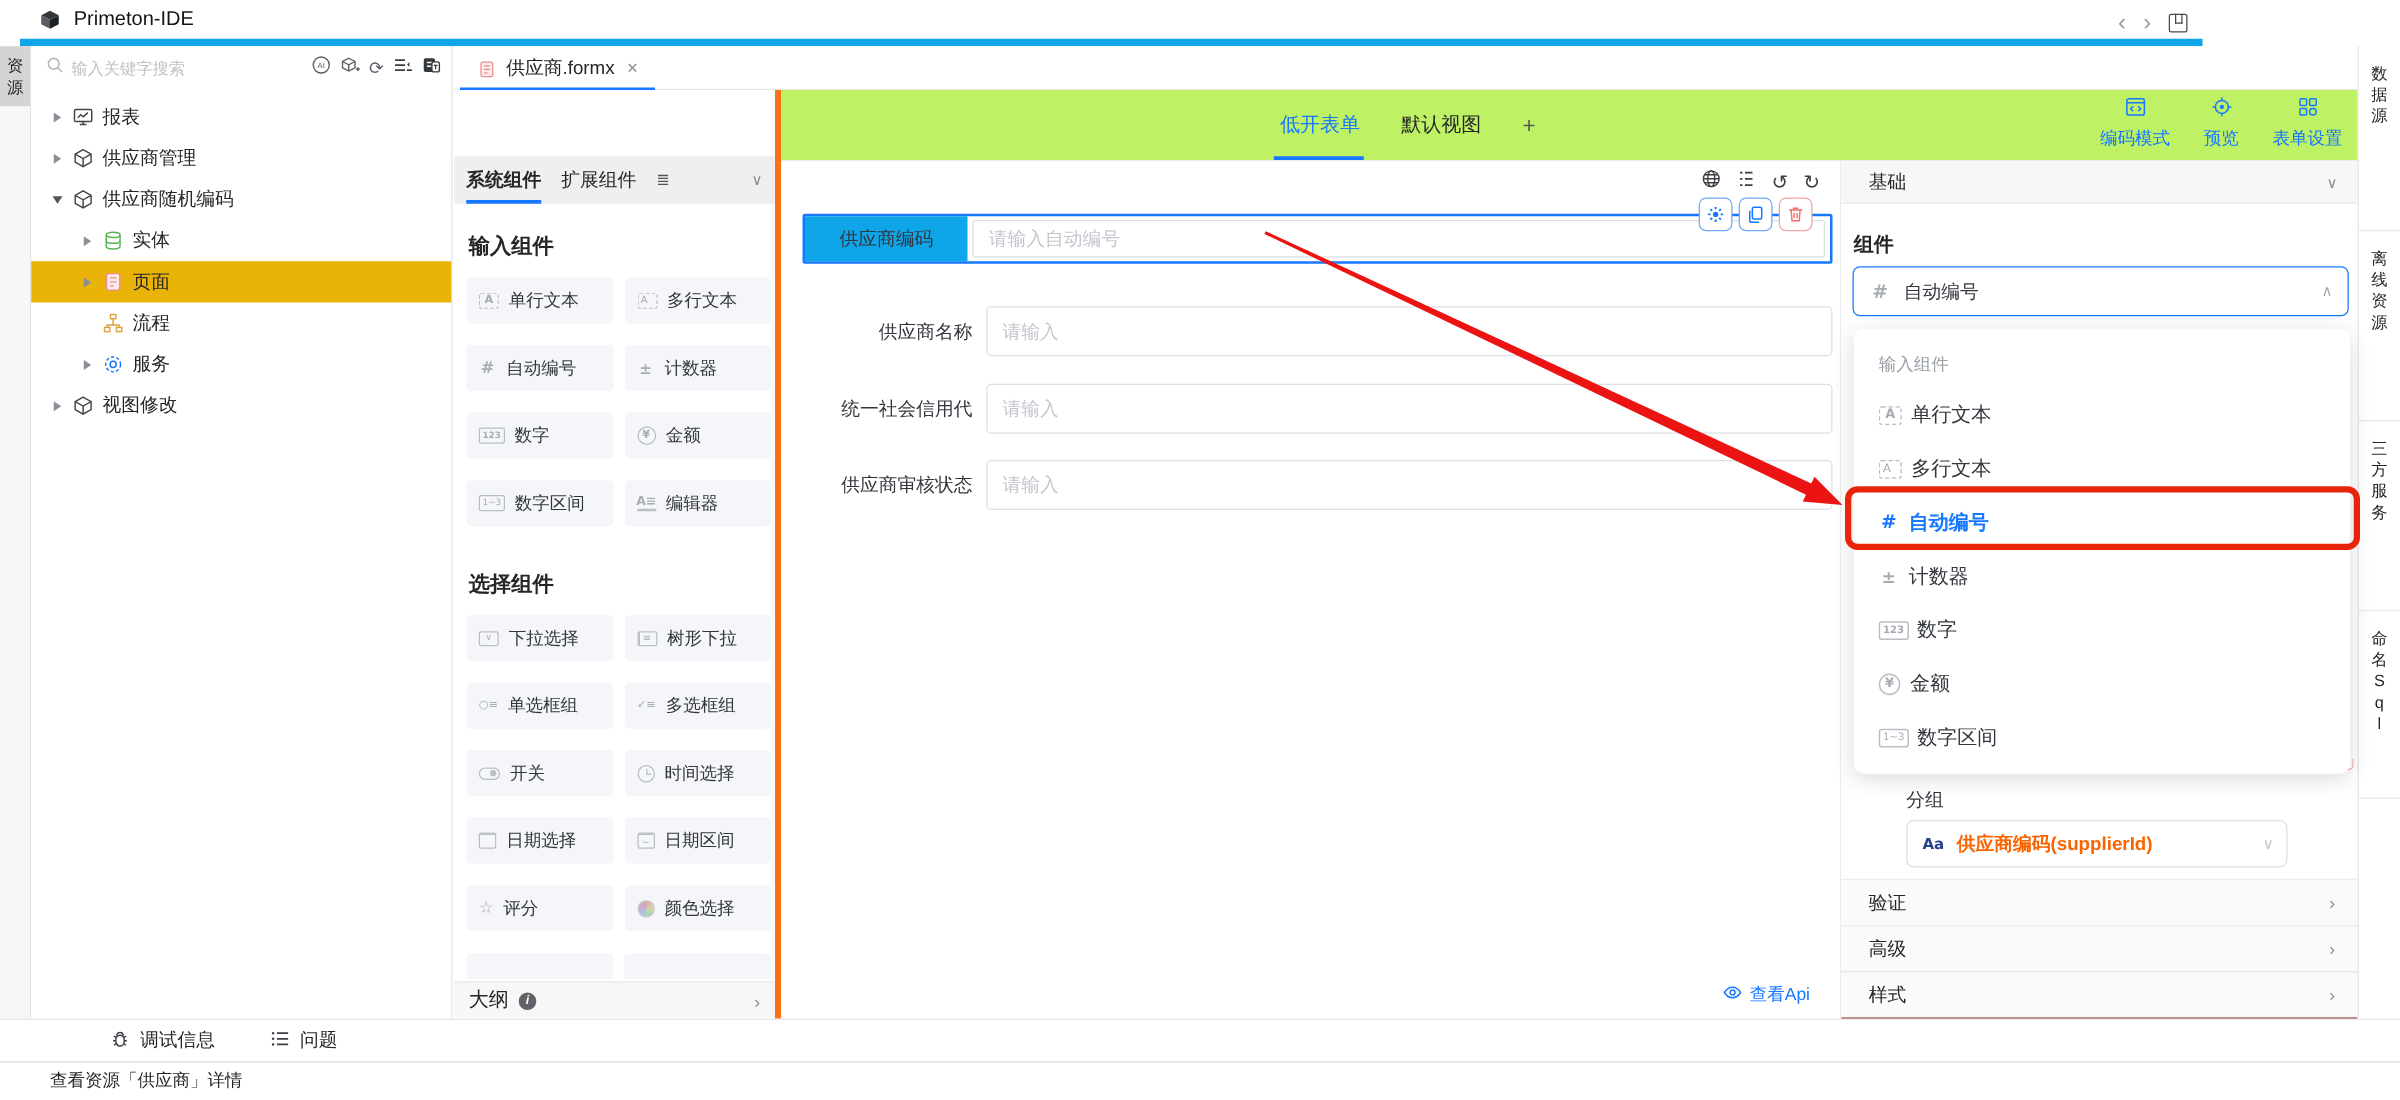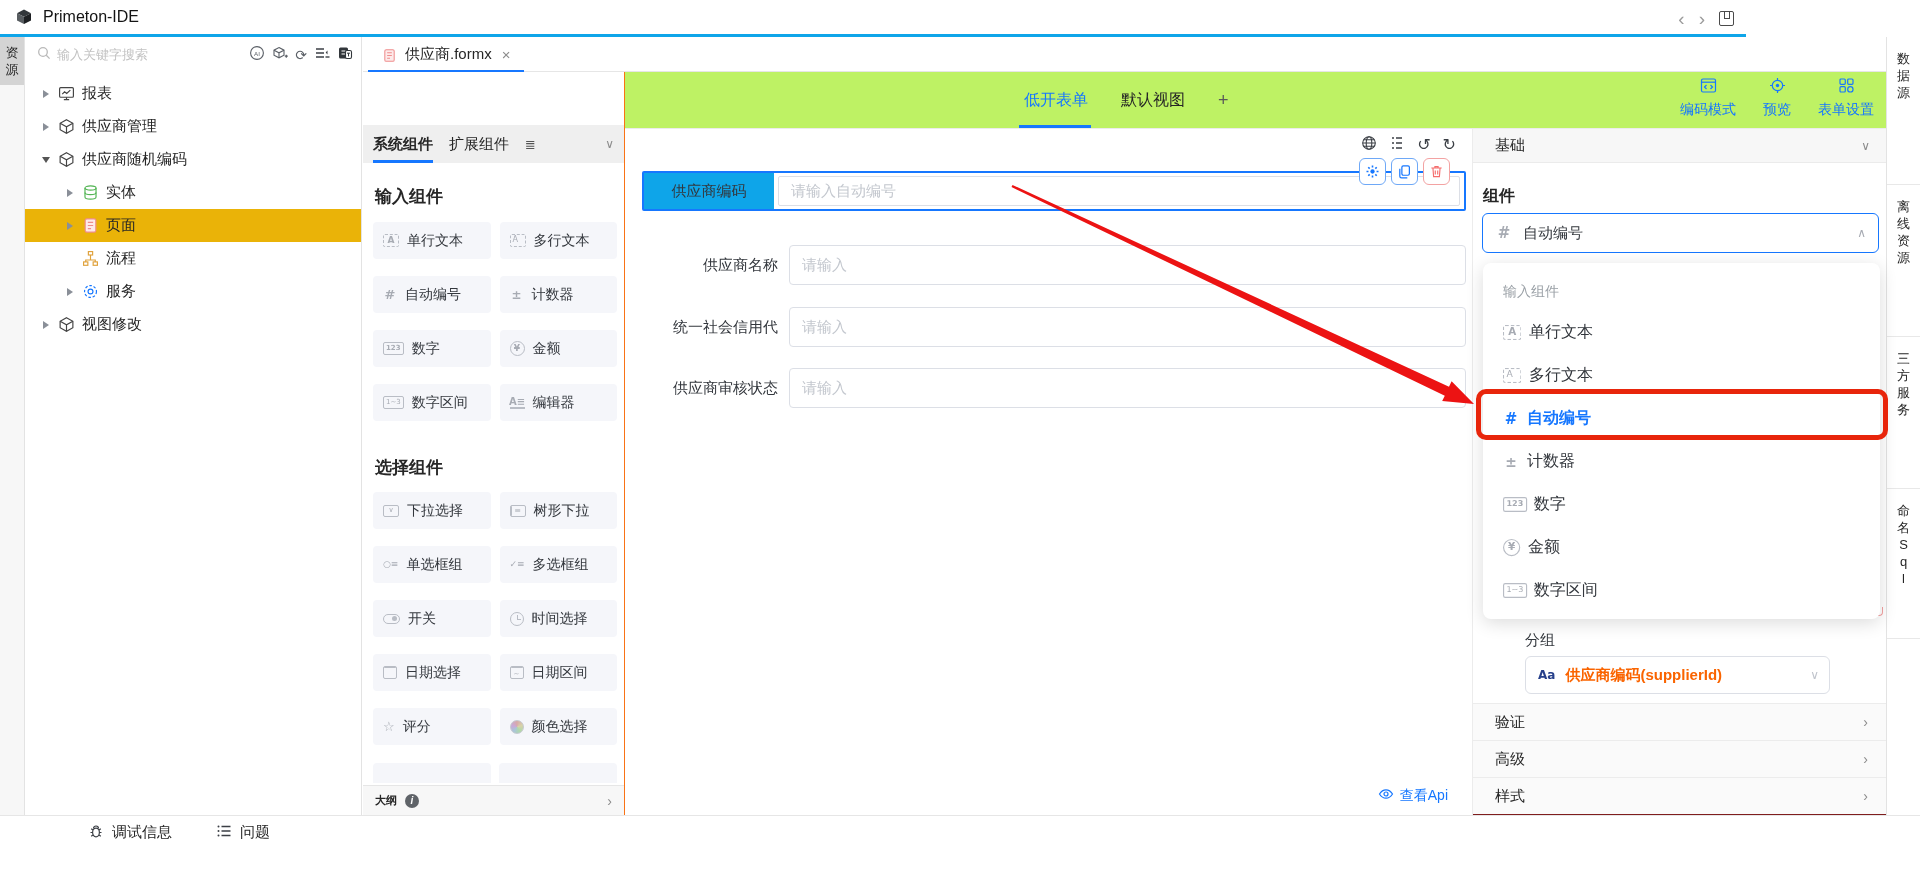--- a/index.html
+++ b/index.html
@@ -1,21 +1,21 @@
 <!DOCTYPE html>
 <html><head>
 <meta charset="utf-8">
 <style>
   *{margin:0;padding:0;box-sizing:border-box}
   html,body{width:1920px;height:880px;overflow:hidden}
   body{font-family:"Liberation Sans","DejaVu Sans",sans-serif;color:#262626;background:#fff}
   #root{position:relative;width:1920px;height:880px;background:#fff}
 
   
-  .titlebar{position:absolute;left:0;top:0;width:1746px;height:37px;border-bottom:3px solid #0ea5e9;display:flex;align-items:center;background:#fff}
+  .titlebar{position:absolute;left:16px;top:0;width:1746px;height:37px;border-bottom:6px solid #0ea5e9;display:flex;align-items:center;background:#fff}
   .logo{margin-left:14px;width:20px;height:20px;flex:none}
   .app-title{margin-left:9px;font-size:16px;color:#141414}
   .tb-right{position:absolute;right:12px;top:0;height:37px;display:flex;align-items:center;gap:14px}
   .navchev{font-size:19px;color:#9b9b9b;line-height:1;cursor:pointer}
   .saveicn{width:15px;height:15px;border:1.5px solid #4a4a4a;border-radius:2px;position:relative}
   .saveicn::after{content:"";position:absolute;left:4px;top:-1px;width:4px;height:7px;border:1.5px solid #4a4a4a;border-top:none}
 
   
   .left-rail{position:absolute;left:0;top:37px;width:25px;height:778px;background:#f7f7f7;border-right:1px solid #e3e3e3}
   .rail-tab{width:100%;padding:7px 0;background:#d4d4d4;cursor:pointer}
@@ -39,33 +39,33 @@
   .ticn svg{width:17px;height:17px}
 
   
   .tabstrip{position:absolute;left:363px;top:37px;width:1523px;height:35px;border-bottom:1px solid #e6e6e6;background:#fff}
   .etab{position:absolute;left:5px;top:0;height:35px;display:flex;align-items:center;gap:8px;padding:0 14px;cursor:pointer}
   .etab .lbl{font-size:15px;color:#262626}
   .etab .close{font-size:15px;color:#8c8c8c;margin-left:2px}
   .etab::after{content:"";position:absolute;left:0;right:0;bottom:-1px;height:3px;background:#1677ff}
 
   
-  .palette{position:absolute;left:363px;top:72px;width:262px;height:743px;background:#fff;border-right:1px solid #f97316;overflow:hidden}
+  .palette{position:absolute;left:363px;top:72px;width:262px;height:743px;background:#fff;border-right:5px solid #f97316;overflow:hidden}
   .pal-head{position:absolute;left:0;top:53px;width:100%;height:38px;background:#efefef;display:flex;align-items:center;padding:0 10px;gap:16px}
   .pal-tab{font-size:15px;color:#262626;position:relative;height:100%;display:flex;align-items:center;cursor:pointer}
   .pal-tab.active{font-weight:700}
   .pal-tab.active::after{content:"";position:absolute;left:0;right:0;bottom:0;height:3px;background:#1677ff}
   .pal-burger{font-size:13px;color:#555;cursor:pointer}
   .pal-chev{margin-left:auto;color:#8c8c8c;font-size:12px;cursor:pointer}
   .sec-title{position:absolute;left:12px;font-size:17px;font-weight:700;color:#262626}
   .pgrid{position:absolute;left:10px;width:244px;display:grid;grid-template-columns:1fr 1fr;gap:17px 9px}
   .pbtn{height:37px;background:#f5f6fa;border-radius:4px;display:flex;align-items:center;gap:8px;padding-left:10px;font-size:14px;color:#33373d;cursor:grab}
   .partial{position:absolute;height:20px;background:#f5f6fa;border-radius:4px 4px 0 0}
   .pal-foot{position:absolute;left:0;bottom:0;width:100%;height:30px;background:#f7f7f7;border-top:1px solid #e6e6e6;display:flex;align-items:center;padding:0 12px;gap:8px;cursor:pointer}
-  .pal-foot .lbl{font-size:11px;font-weight:700}
+  .pal-foot .lbl{font-size:16px;font-weight:400}
   .info-i{width:14px;height:14px;border-radius:50%;background:#5f6368;color:#fff;font-size:10px;font-weight:700;display:flex;align-items:center;justify-content:center;font-style:italic}
   .pal-foot .chev{margin-left:auto;color:#8c8c8c;font-size:14px}
 
   
   .pic{display:inline-flex;align-items:center;justify-content:center;color:#a7abb3;flex:none;font-family:"DejaVu Sans",sans-serif;line-height:1}
   .pic[data-icon="single-line-text-icon"]{width:16px;height:13px;border:1px dashed #b9bdc5;border-radius:2px;font-size:9px;font-weight:700}
   .pic[data-icon="single-line-text-icon"]::before{content:"A"}
   .pic[data-icon="multi-line-text-icon"]{width:16px;height:13px;border:1px dashed #b9bdc5;border-radius:2px;font-size:8px;align-items:flex-start;justify-content:flex-start;padding:1px 0 0 2px}
   .pic[data-icon="multi-line-text-icon"]::before{content:"A"}
   .pic[data-icon="auto-number-icon"]{width:14px;font-size:13px;font-weight:700}
@@ -640,19 +640,22 @@
       <span><svg viewBox="0 0 16 16">
             <path d="M5.5 3.5h9M5.5 8h9M5.5 12.5h9" stroke="#3b3f45" stroke-width="1.4"></path>
             <circle cx="2.5" cy="3.5" r="1" fill="#3b3f45"></circle>
             <circle cx="2.5" cy="8" r="1" fill="#3b3f45"></circle>
             <circle cx="2.5" cy="12.5" r="1" fill="#3b3f45"></circle>
           </svg></span>
       <span>问题</span>
     </span>
   </div>
 
+  <div class="statusbar">
+    <span class="txt">查看资源「供应商」详情</span>
+  </div>
 
   <div class="anno-box"></div>
   <svg class="anno-arrow" viewBox="0 0 1920 880">
     <polygon points="1011.5,187.1 1444.8,395.7 1442.2,401.1 1474,404 1451.6,381.3 1449,386.7 1012.5,184.9" fill="#ec1313"></polygon>
   </svg>
 
 </div>
 
 </body></html>

